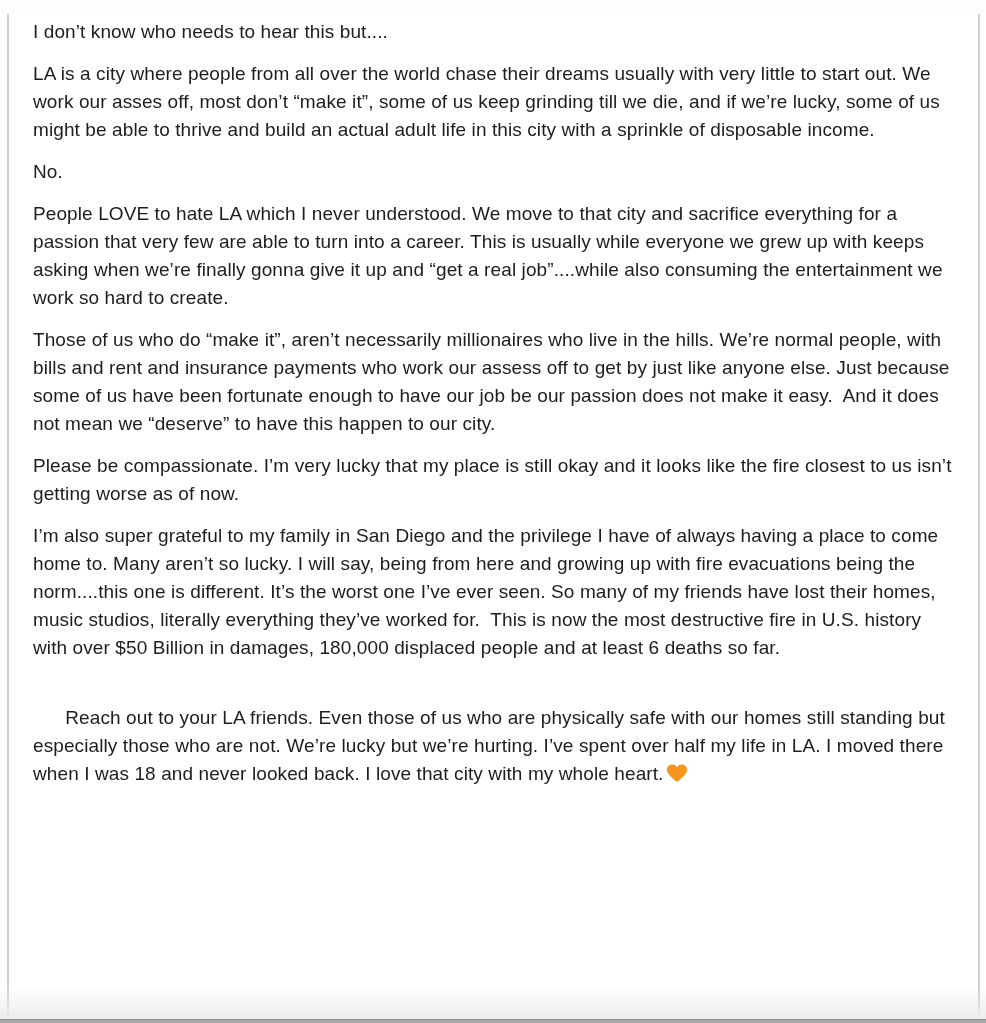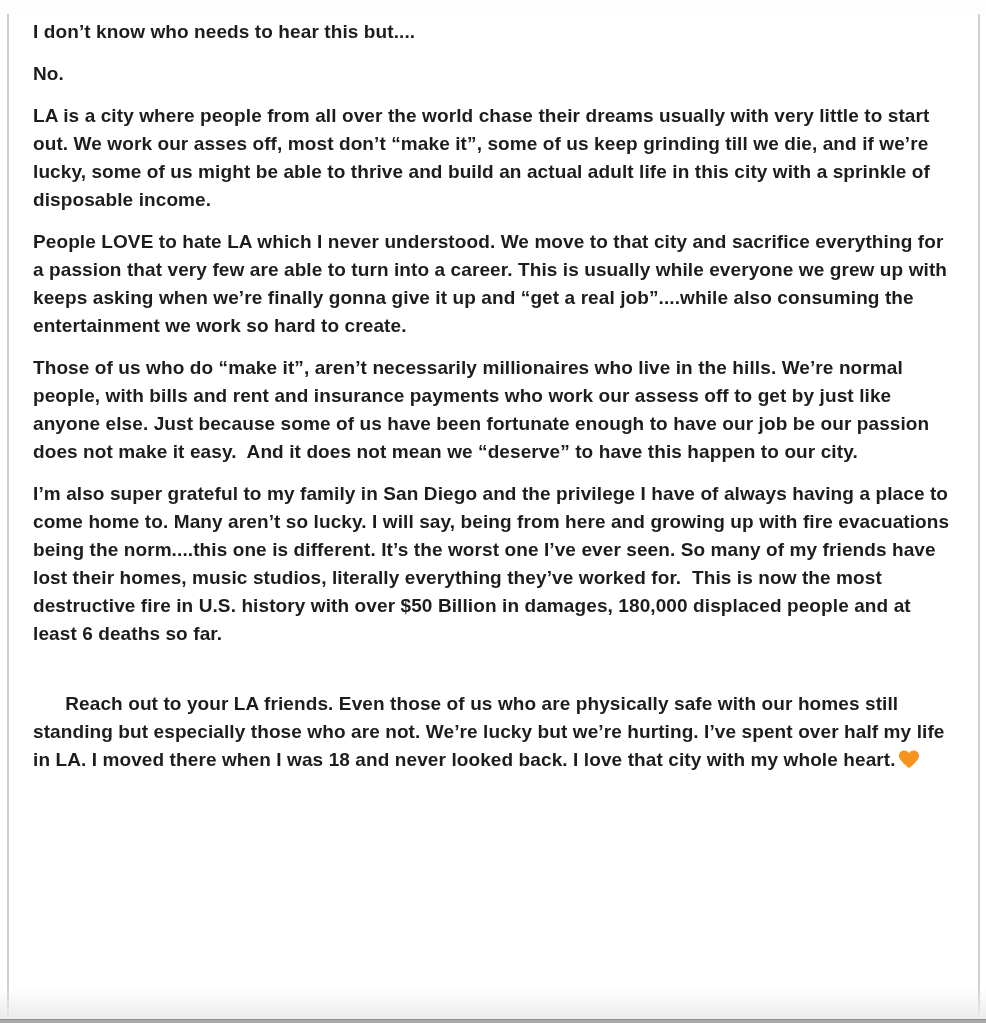--- a/index.html
+++ b/index.html
@@ -10,21 +10,20 @@
     height: 1023px;
     overflow: hidden;
     background: #ffffff;
     font-family: "Liberation Sans", sans-serif;
   }
   .page {
     position: relative;
     width: 986px;
     height: 1023px;
     background: #ffffff;
-    font-weight: bold;
   }
   .top-strip {
     position: absolute;
     top: 0; left: 0;
     width: 100%;
     height: 14px;
     background: #fdfdfd;
   }
   .card-border {
     position: absolute;
@@ -80,24 +79,25 @@
 </head>
 <body>
 
 <div class="page">
   <div class="top-strip"></div>
   <div class="card-border left"></div>
   <div class="card-border right"></div>
 
   <div class="content">
     <p>I don’t know who needs to hear this but....</p>
+    <p>LA is a city where people from all over the world chase their dreams usually with very little to start out. We work our asses off, most don’t “make it”, some of us keep grinding till we die, and if we’re lucky, some of us might be able to thrive and build an actual adult life in this city with a sprinkle of disposable income.</p>
     <p>No.</p>
-    <p>LA is a city where people from all over the world chase their dreams usually with very little to start out. We work our asses off, most don’t “make it”, some of us keep grinding till we die, and if we’re lucky, some of us might be able to thrive and build an actual adult life in this city with a sprinkle of disposable income.</p>
     <p>People LOVE to hate LA which I never understood. We move to that city and sacrifice everything for a passion that very few are able to turn into a career. This is usually while everyone we grew up with keeps asking when we’re finally gonna give it up and “get a real job”....while also consuming the entertainment we work so hard to create.</p>
     <p>Those of us who do “make it”, aren’t necessarily millionaires who live in the hills. We’re normal people, with bills and rent and insurance payments who work our assess off to get by just like anyone else. Just because some of us have been fortunate enough to have our job be our passion does not make it easy.  And it does not mean we “deserve” to have this happen to our city.</p>
+    <p>Please be compassionate. I’m very lucky that my place is still okay and it looks like the fire closest to us isn’t getting worse as of now.</p>
     <p>I’m also super grateful to my family in San Diego and the privilege I have of always having a place to come home to. Many aren’t so lucky. I will say, being from here and growing up with fire evacuations being the norm....this one is different. It’s the worst one I’ve ever seen. So many of my friends have lost their homes, music studios, literally everything they’ve worked for.  This is now the most destructive fire in U.S. history with over $50 Billion in damages, 180,000 displaced people and at least 6 deaths so far.</p>
     <p>
       <span>Reach out to your LA friends. Even those of us who are physically safe with our homes still standing but especially those who are not. We’re lucky but we’re hurting. I’ve spent over half my life in LA. I moved there when I was 18 and never looked back. I love that city with my whole heart.</span><svg class="heart" viewBox="0 0 24 22" aria-hidden="true">
         <path d="M12 21 C 9 18.5, 2.5 13.5, 1.2 9.2 C 0.2 5.8, 2.2 2.2, 5.8 1.6 C 8.2 1.2, 10.8 2.4, 12 4.6 C 13.2 2.4, 15.8 1.2, 18.2 1.6 C 21.8 2.2, 23.8 5.8, 22.8 9.2 C 21.5 13.5, 15 18.5, 12 21 Z" fill="#f7941d"></path>
       </svg>
     </p>
   </div>
 
   <div class="bottom-fade"></div>
   <div class="bottom-bar"></div>

